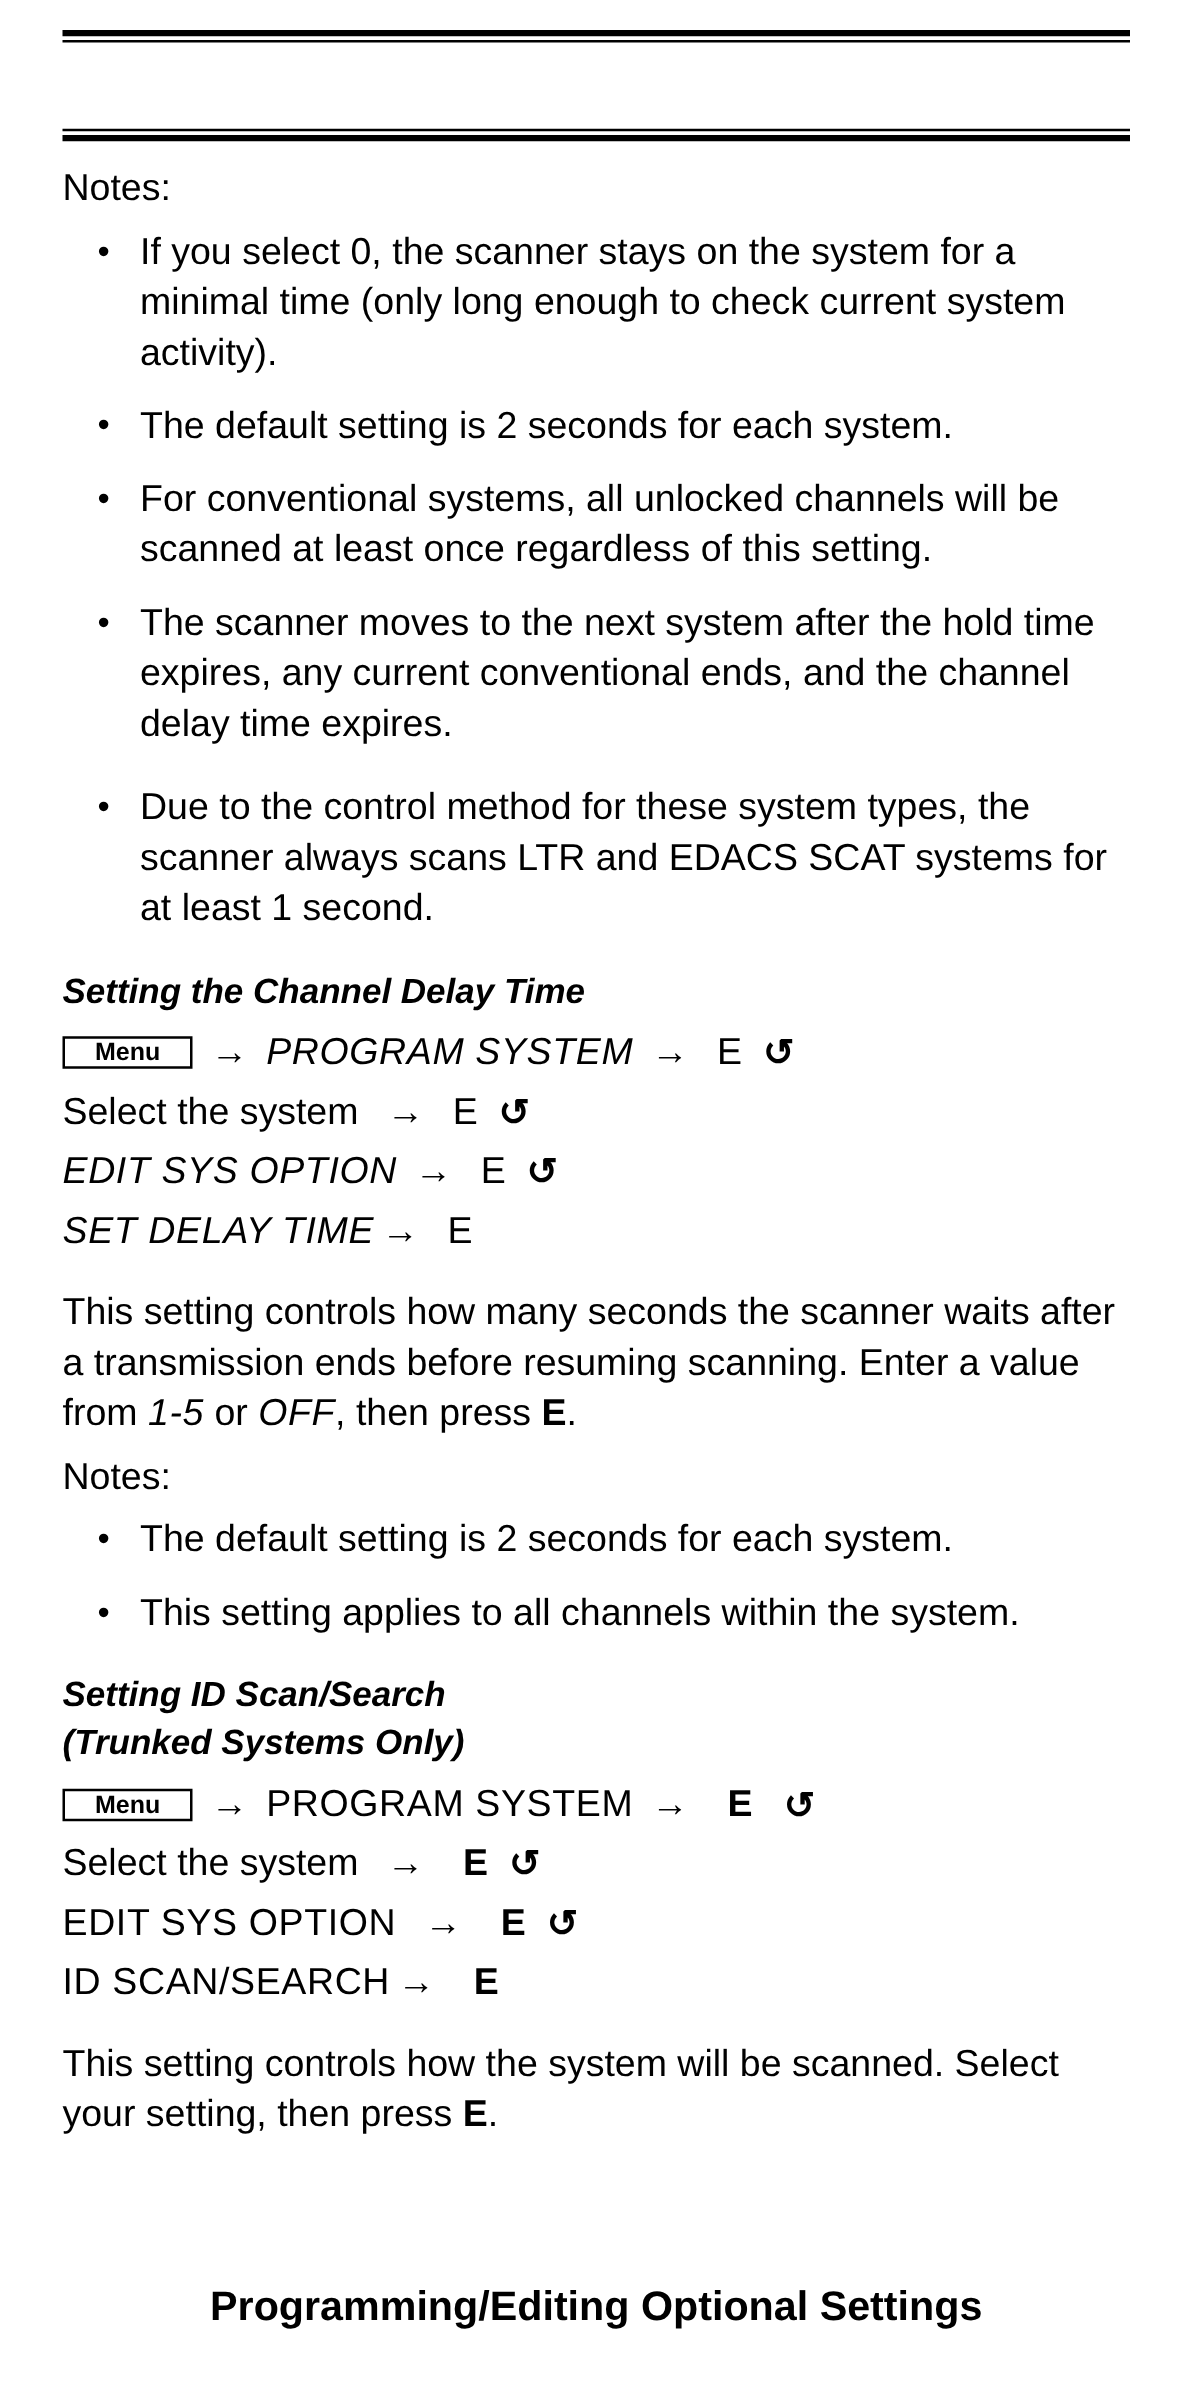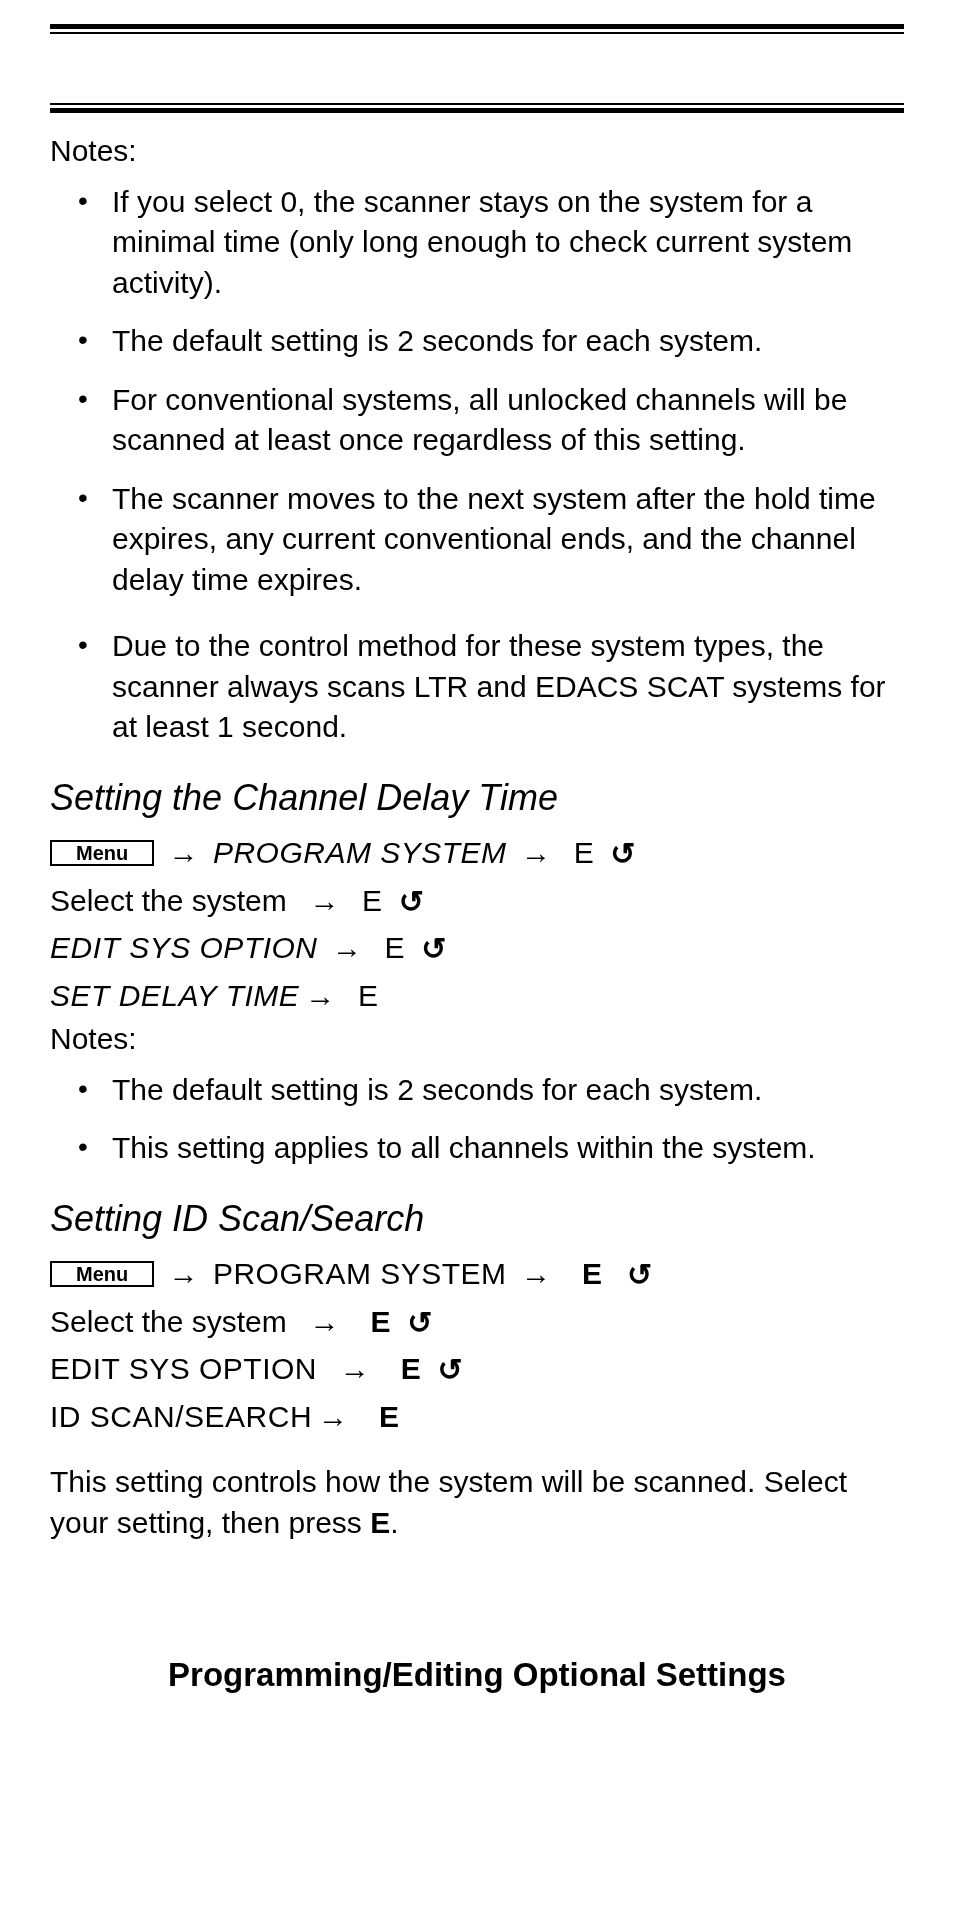--- a/index.html
+++ b/index.html
@@ -7,21 +7,21 @@
   .page { width: 954px; padding: 24px 26px 40px 26px; }
   .rule-thick { border-top: 5px solid #000; margin: 0 24px; }
   .rule-band { height: 62px; }
   .rule-group { margin-bottom: 4px; }
   .rule-thin { border-top: 2px solid #000; margin: 3px 24px 0 24px; }
   .content { padding: 14px 24px 0 24px; font-size: 30px; line-height: 1.35; }
   .notes-label { margin-bottom: 10px; }
   ul.bullets { list-style: none; padding-left: 38px; }
   ul.bullets > li { position: relative; padding-left: 24px; margin-bottom: 18px; }
   ul.bullets > li::before { content: "•"; position: absolute; left: -10px; top: 0; font-size: 28px; }
-  h2.section { font-style: italic; font-weight: normal; font-size: 36px; margin: 26px 0 8px 0; }
+  h2.section { font-style: italic; font-weight: bold; font-size: 28px; margin: 26px 0 8px 0; }
   .navline { font-size: 30px; line-height: 1.55; }
   .menu-box { display: inline-block; border: 2px solid #000; font-size: 20px; font-weight: bold; padding: 0 24px; line-height: 22px; vertical-align: 3px; font-family: Arial, sans-serif; }
   .lcd { font-family: "Arial Narrow", Arial, sans-serif; font-style: italic; letter-spacing: 0.5px; font-stretch: condensed; }
   .lcd.up { text-transform: uppercase; }
   .arrow { display: inline-block; padding: 0 6px; font-weight: bold; }
   .rot { display: inline-block; font-weight: bold; font-size: 30px; vertical-align: -1px; }
   .para { margin: 22px 0 10px 0; }
   .footer-title { text-align: center; font-weight: bold; font-size: 33px; margin-top: 110px; padding: 0 10px; }
   .bold { font-weight: bold; }
   .navblock { margin-top: 6px; }
@@ -79,29 +79,33 @@
         <span class="arrow">→</span>
         &nbsp;<span>E</span>&nbsp;
         <span class="rot">↺</span>
       </div>
       <div class="navline">
         <span class="lcd up">SET DELAY TIME</span><span class="arrow">→</span>
         &nbsp;<span>E</span>
       </div>
     </div>
 
+    <p class="para">
+      <span>This setting controls how many seconds the scanner waits after a transmission ends before resuming scanning. Enter a value from </span><span class="lcd">1-5</span><span> or </span><span class="lcd up">OFF</span><span>, then press </span><span class="bold">E</span><span>.</span>
+    </p>
 
     <div class="notes-label">Notes:</div>
     <ul class="bullets">
       <li>The default setting is 2 seconds for each system.</li>
       <li>This setting applies to all channels within the system.</li>
     </ul>
 
     <h2 class="section">
       <span>Setting ID Scan/Search</span><br>
+      <span>(Trunked Systems Only)</span>
     </h2>
 
     <div class="navblock">
       <div class="navline">
         <span class="menu-box">Menu</span>
         <span class="arrow">→</span>
         <span class="lcd up" style="font-style:normal;">PROGRAM SYSTEM</span>
         <span class="arrow">→</span>
         &nbsp;&nbsp;<span class="bold">E</span>&nbsp;&nbsp;
         <span class="rot">↺</span>

